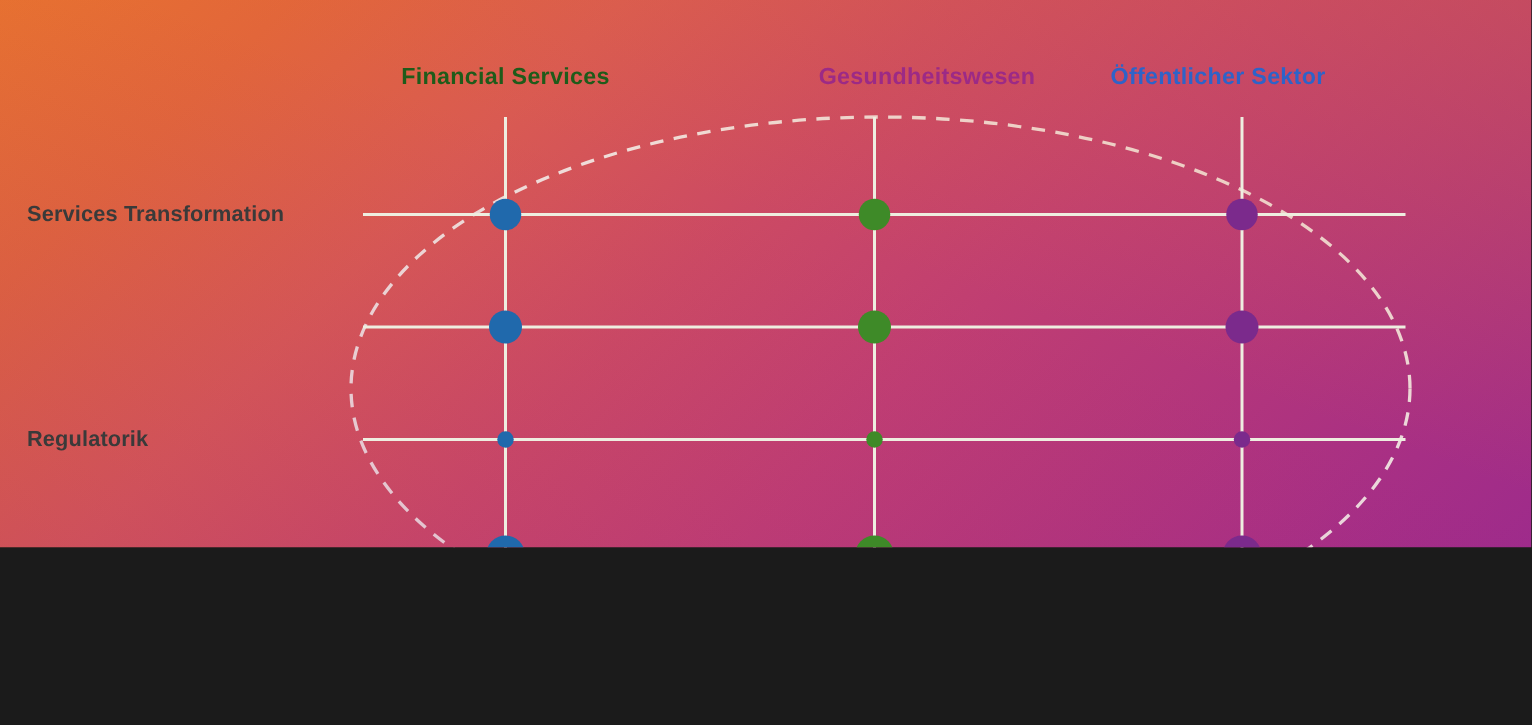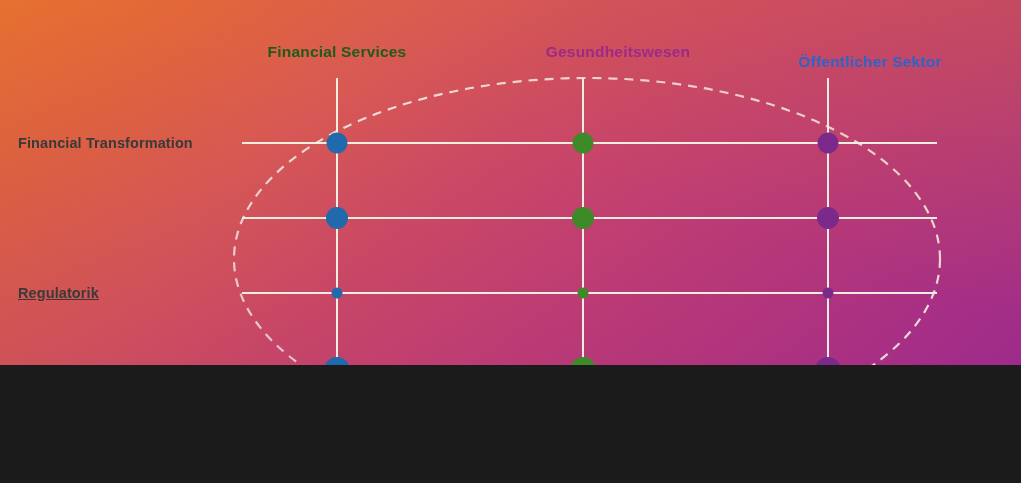--- a/index.html
+++ b/index.html
@@ -99,23 +99,23 @@
   <div id="layer">
       <div class="hline" style="left: 242px; width: 695px; top: 142px; background: rgb(238, 238, 224);"></div>
       <div class="hline" style="left: 242px; width: 695px; top: 217px; background: rgb(238, 238, 224);"></div>
       <div class="hline" style="left: 242px; width: 695px; top: 292px; background: rgb(238, 238, 224);"></div>
       <div class="hline" style="left: 242px; width: 695px; top: 369px; background: rgb(238, 238, 224);"></div>
       <div class="vline" style="top: 78px; height: 362px; left: 336px; background: rgb(238, 238, 224);"></div>
       <div class="vline" style="top: 78px; height: 362px; left: 582px; background: rgb(238, 238, 224);"></div>
       <div class="vline" style="top: 78px; height: 362px; left: 827px; background: rgb(238, 238, 224);"></div>
       <div class="col-header" style="left: 337px; top: 43px; color: rgb(31, 91, 26);">Financial Services</div>
       <div class="col-header" style="left: 585px; top: 43px; color: rgb(156, 42, 134); margin-left: 33px;">Gesundheitswesen</div>
-      <div class="col-header" style="left: 870px; top: 43px; color: rgb(46, 99, 200); margin-top: 10px;">Öffentlicher Sektor</div>
-      <div class="row-label" style="top: 143px;">Financial Transformation</div>
-      <div class="row-label" style="top: 293px; text-decoration: underline;">Regulatorik</div>
+      <div class="col-header" style="left: 812px; top: 43px; color: rgb(46, 99, 200);">Öffentlicher Sektor</div>
+      <div class="row-label" style="top: 143px;">Services Transformation</div>
+      <div class="row-label" style="top: 293px;">Regulatorik</div>
       <div class="dot" style="left: 337px; top: 143px; width: 21px; height: 21px; background: rgb(32, 105, 172);"></div>
       <div class="dot" style="left: 583px; top: 143px; width: 21px; height: 21px; background: rgb(62, 138, 40);"></div>
       <div class="dot" style="left: 828px; top: 143px; width: 21px; height: 21px; background: rgb(123, 42, 140);"></div>
       <div class="dot" style="left: 337px; top: 218px; width: 22px; height: 22px; background: rgb(32, 105, 172);"></div>
       <div class="dot" style="left: 583px; top: 218px; width: 22px; height: 22px; background: rgb(62, 138, 40);"></div>
       <div class="dot" style="left: 828px; top: 218px; width: 22px; height: 22px; background: rgb(123, 42, 140);"></div>
       <div class="dot" style="left: 337px; top: 293px; width: 11px; height: 11px; background: rgb(32, 105, 172);"></div>
       <div class="dot" style="left: 583px; top: 293px; width: 11px; height: 11px; background: rgb(62, 138, 40);"></div>
       <div class="dot" style="left: 828px; top: 293px; width: 11px; height: 11px; background: rgb(123, 42, 140);"></div>
       <div class="dot" style="left: 337px; top: 370px; width: 26px; height: 26px; background: rgb(32, 105, 172);"></div>

